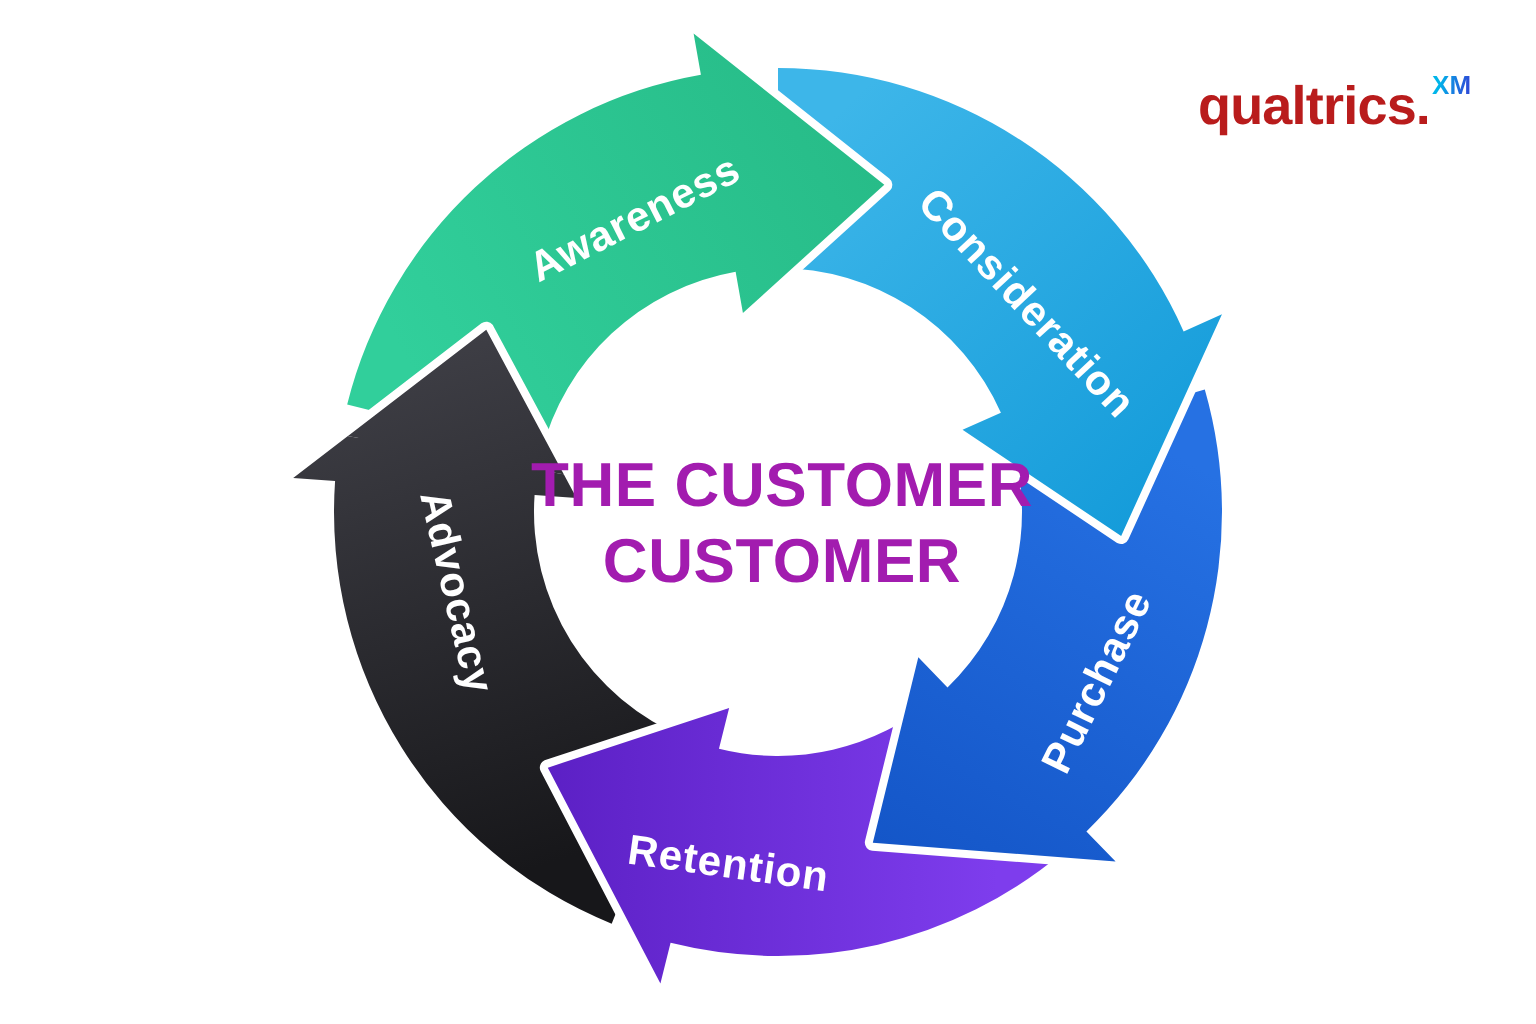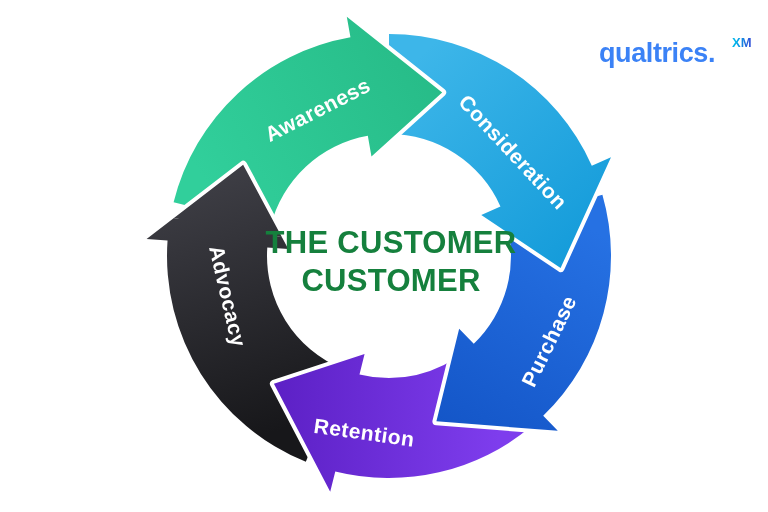--- a/index.html
+++ b/index.html
@@ -25,40 +25,40 @@
   .center-title {
     position: absolute;
     left: 391px; top: 262px;
     transform: translate(-50%, -50%);
     text-align: center;
     white-space: nowrap;
     font-weight: bold;
     font-size: 31px;
     line-height: 38px;
     letter-spacing: 0.3px;
-    color: #15803d;
+    color: #a21caf;
   }
   .logo {
     position: absolute;
     left: 599px; top: 40px;
     display: flex;
     align-items: flex-start;
   }
   .logo-text {
     font-size: 27px;
     font-weight: 600;
     letter-spacing: -0.4px;
-    color: #3b82f6;
+    color: #b91c1c;
     line-height: 1;
   }
   .logo-xm {
     font-size: 13px;
     font-weight: 700;
     letter-spacing: 0px;
-    margin-left: 17px;
+    margin-left: 1px;
     transform: translateY(-4px);
     background: linear-gradient(100deg, #00b5ea 20%, #2b4fd8 85%);
     -webkit-background-clip: text;
     background-clip: text;
     color: transparent;
     line-height: 1;
   }
 </style>
 </head>
 <body>

